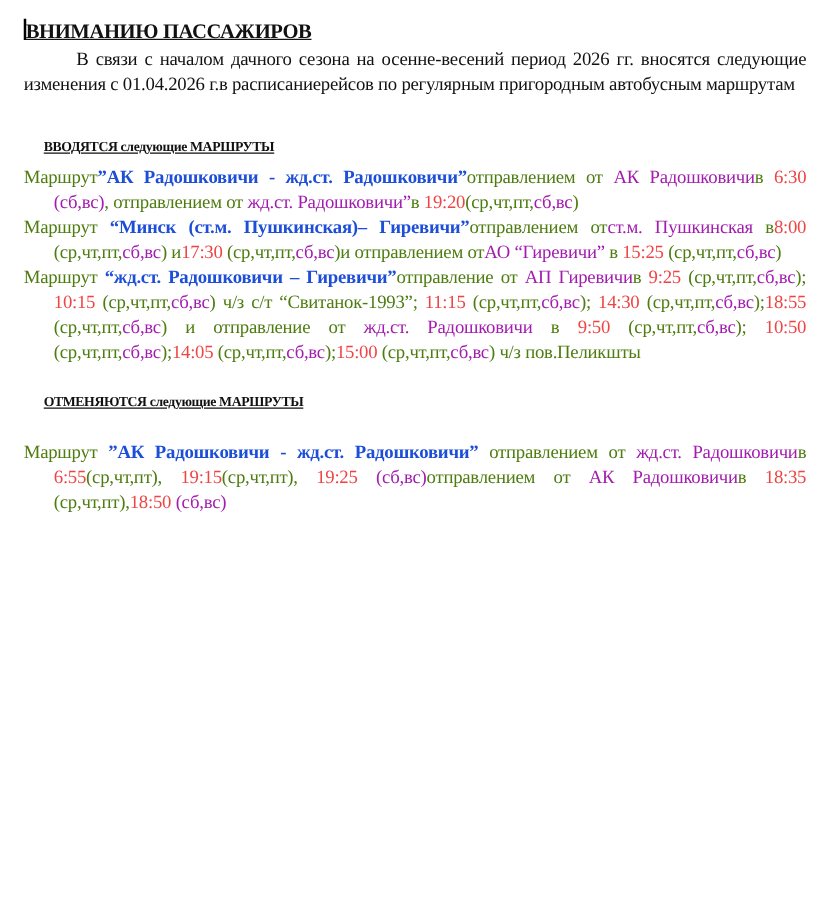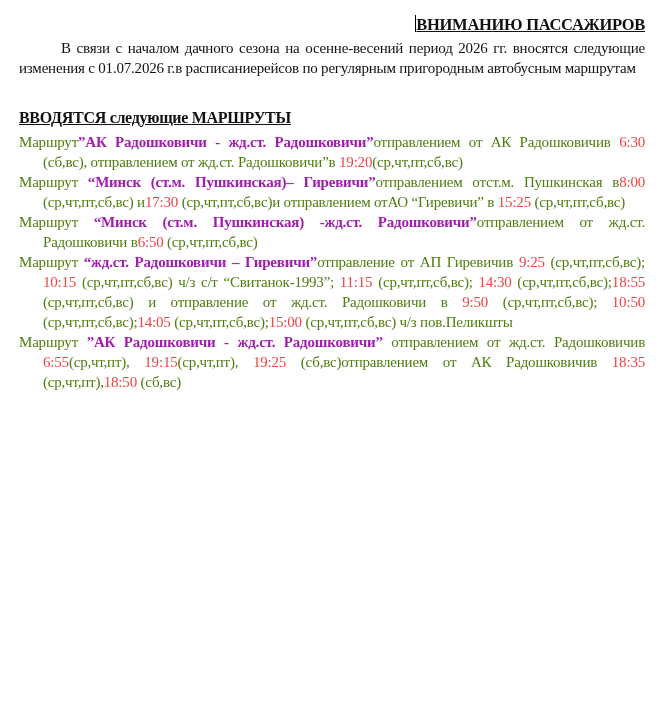--- a/index.html
+++ b/index.html
@@ -3,60 +3,60 @@
 <meta charset="utf-8">
 <style>
   html, body { margin: 0; padding: 0; background: #ffffff; }
   body {
     width: 662px; height: 726px; overflow: hidden; position: relative;
     font-family: "Liberation Serif", "DejaVu Serif", serif;
     color: #111111;
   }
   .page { position: absolute; left: 19px; top: 14px; width: 626px; }
   .title {
-    text-align: right; font-weight: bold; font-size: 16.5px;
+    text-align: left; font-weight: bold; font-size: 16.5px;
     text-decoration: underline; letter-spacing: -0.3px; margin: 0 0 2px 0;
     line-height: 22px; position: relative;
   }
   .title .cursor {
     display: inline-block; width: 1.5px; height: 17px; background: #000;
     vertical-align: -2px; margin-right: 0px;
   }
   .intro {
     font-size: 15px; line-height: 20px; text-align: justify;
     text-indent: 42px; margin: 0; letter-spacing: -0.2px;
   }
   .section-heading {
-    font-weight: bold; font-size: 16px; text-decoration: underline;
-    margin: 0; line-height: 20px; letter-spacing: -0.3px;
+    font-weight: bold; font-size: 11px; text-decoration: underline;
+    margin: 16px; line-height: 20px; letter-spacing: -0.3px;
   }
   .sh-intro { margin-top: 30px; margin-bottom: 4px; }
   .sh-cancel { margin-top: 20px; margin-bottom: 20px; }
   .route {
     font-size: 15px; line-height: 20px; text-align: justify;
     padding-left: 24px; text-indent: -24px; margin: 0 0 0 0;
     letter-spacing: -0.2px;
   }
   .route + .route { margin-top: 0px; }
-  .s-red { color: #4d7c0f; }
-  .s-redb { color: #a21caf; font-weight: bold; }
+  .s-red { color: #a21caf; }
+  .s-redb { color: #1d4ed8; font-weight: bold; }
   .s-blue { color: #ef4444; }
   .s-text { color: #4d7c0f; }
 </style>
 </head>
 <body>
 
 <div class="page">
   <h1 class="title"><span class="cursor"></span><span>ВНИМАНИЮ ПАССАЖИРОВ</span></h1>
-  <p class="intro">В связи с началом дачного сезона на осенне-весений период 2026 гг. вносятся следующие изменения с 01.07.2026 г.в расписаниерейсов по регулярным пригородным автобусным маршрутам</p>
+  <p class="intro">В связи с началом дачного сезона на осенне-весений период 2026 гг. вносятся следующие изменения с 01.04.2026 г.в расписаниерейсов по регулярным пригородным автобусным маршрутам</p>
 
   <div>
     <h2 class="section-heading sh-intro">ВВОДЯТСЯ следующие МАРШРУТЫ</h2>
     <p class="route"><span class="s-text">Маршрут</span><span class="s-redb">”АК Радошковичи - жд.ст. Радошковичи”</span><span class="s-text">отправлением от </span><span class="s-red">АК Радошковичи</span><span class="s-text">в </span><span class="s-blue">6:30</span><span class="s-text"> </span><span class="s-red">(сб,вс)</span><span class="s-text">, отправлением от </span><span class="s-red">жд.ст. Радошковичи”</span><span class="s-text">в </span><span class="s-blue">19:20</span><span class="s-text">(ср,чт,пт,</span><span class="s-red">сб,вс</span><span class="s-text">)</span></p>
     <p class="route"><span class="s-text">Маршрут </span><span class="s-redb">“Минск (ст.м. Пушкинская)– Гиревичи”</span><span class="s-text">отправлением от</span><span class="s-red">ст.м. Пушкинская</span><span class="s-text"> в</span><span class="s-blue">8:00</span><span class="s-text"> (ср,чт,пт,</span><span class="s-red">сб,вс</span><span class="s-text">) и</span><span class="s-blue">17:30</span><span class="s-text"> (ср,чт,пт,</span><span class="s-red">сб,вс</span><span class="s-text">)и отправлением от</span><span class="s-red">АО “Гиревичи”</span><span class="s-text"> в </span><span class="s-blue">15:25</span><span class="s-text"> (ср,чт,пт,</span><span class="s-red">сб,вс</span><span class="s-text">)</span></p>
-    <p class="route"><span class="s-text">Маршрут </span><span class="s-redb">“Минск (ст.м. Пушкинская) -жд.ст. Радошковичи”</span><span class="s-text">отправлением от </span><span class="s-red">жд.ст. Радошковичи</span><span class="s-text"> в</span><span class="s-blue">6:50</span><span class="s-text"> (ср,чт,пт,</span><span class="s-red">сб,вс</span><span class="s-text">)</span></p>
     <p class="route"><span class="s-text">Маршрут </span><span class="s-redb">“жд.ст. Радошковичи – Гиревичи”</span><span class="s-text">отправление от </span><span class="s-red">АП Гиревичи</span><span class="s-text">в </span><span class="s-blue">9:25</span><span class="s-text"> (ср,чт,пт,</span><span class="s-red">сб,вс</span><span class="s-text">); </span><span class="s-blue">10:15</span><span class="s-text"> (ср,чт,пт,</span><span class="s-red">сб,вс</span><span class="s-text">) ч/з с/т “Свитанок-1993”; </span><span class="s-blue">11:15</span><span class="s-text"> (ср,чт,пт,</span><span class="s-red">сб,вс</span><span class="s-text">); </span><span class="s-blue">14:30</span><span class="s-text"> (ср,чт,пт,</span><span class="s-red">сб,вс</span><span class="s-text">);</span><span class="s-blue">18:55</span><span class="s-text"> (ср,чт,пт,</span><span class="s-red">сб,вс</span><span class="s-text">) и отправление от </span><span class="s-red">жд.ст. Радошковичи</span><span class="s-text"> в </span><span class="s-blue">9:50</span><span class="s-text"> (ср,чт,пт,</span><span class="s-red">сб,вс</span><span class="s-text">); </span><span class="s-blue">10:50</span><span class="s-text"> (ср,чт,пт,</span><span class="s-red">сб,вс</span><span class="s-text">);</span><span class="s-blue">14:05</span><span class="s-text"> (ср,чт,пт,</span><span class="s-red">сб,вс</span><span class="s-text">);</span><span class="s-blue">15:00</span><span class="s-text"> (ср,чт,пт,</span><span class="s-red">сб,вс</span><span class="s-text">) ч/з пов.Пеликшты</span></p>
   </div>
 
   <div>
+    <h2 class="section-heading sh-cancel">ОТМЕНЯЮТСЯ следующие МАРШРУТЫ</h2>
     <p class="route"><span class="s-text">Маршрут </span><span class="s-redb">”АК Радошковичи - жд.ст. Радошковичи”</span><span class="s-text"> отправлением от </span><span class="s-red">жд.ст. Радошковичи</span><span class="s-text">в </span><span class="s-blue">6:55</span><span class="s-text">(ср,чт,пт), </span><span class="s-blue">19:15</span><span class="s-text">(ср,чт,пт), </span><span class="s-blue">19:25</span><span class="s-text"> </span><span class="s-red">(сб,вс)</span><span class="s-text">отправлением от </span><span class="s-red">АК Радошковичи</span><span class="s-text">в </span><span class="s-blue">18:35</span><span class="s-text"> (ср,чт,пт),</span><span class="s-blue">18:50</span><span class="s-text"> </span><span class="s-red">(сб,вс)</span></p>
   </div>
 </div>
 
 </body></html>

